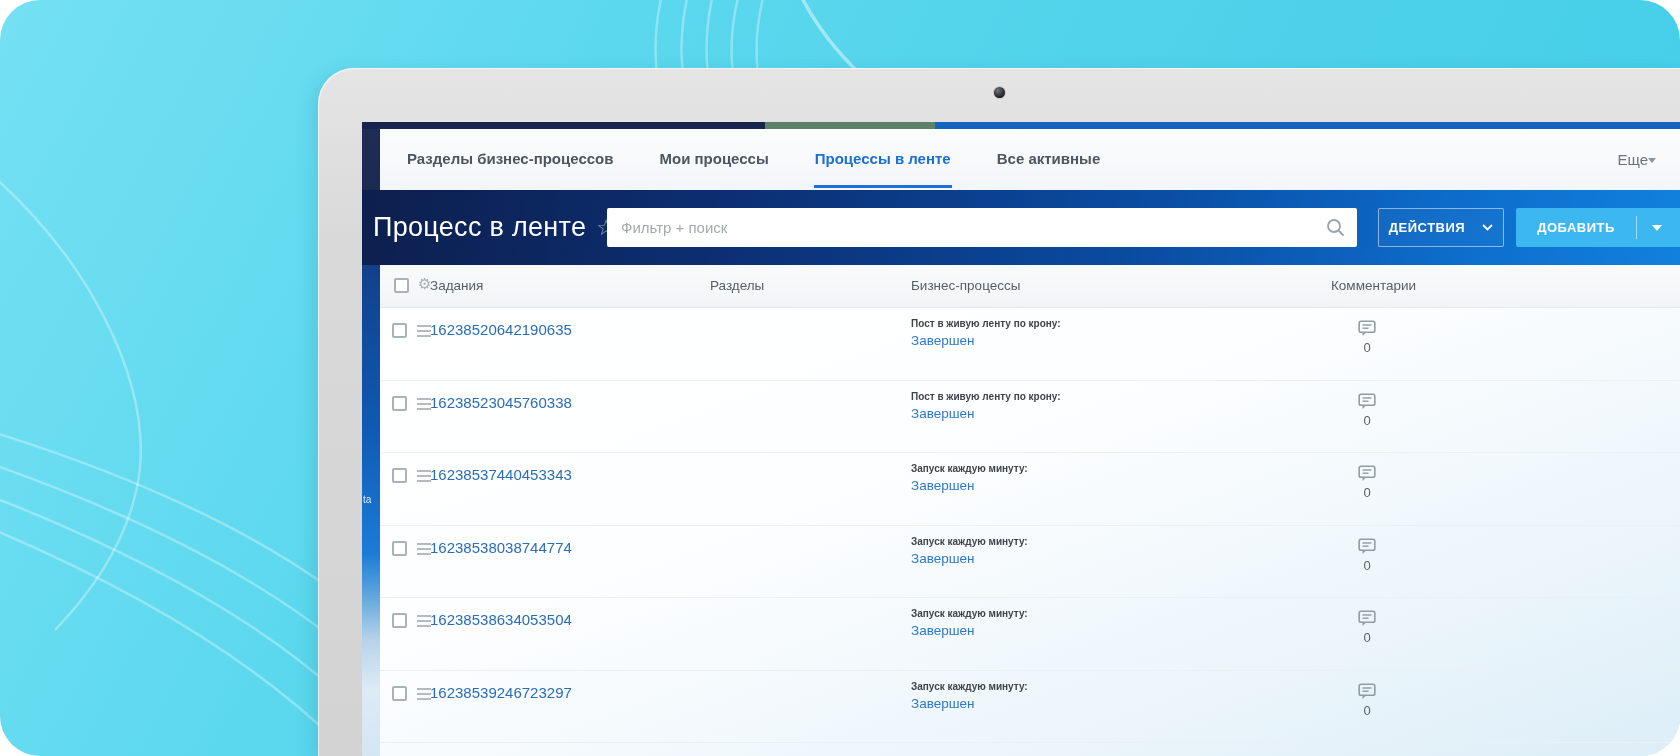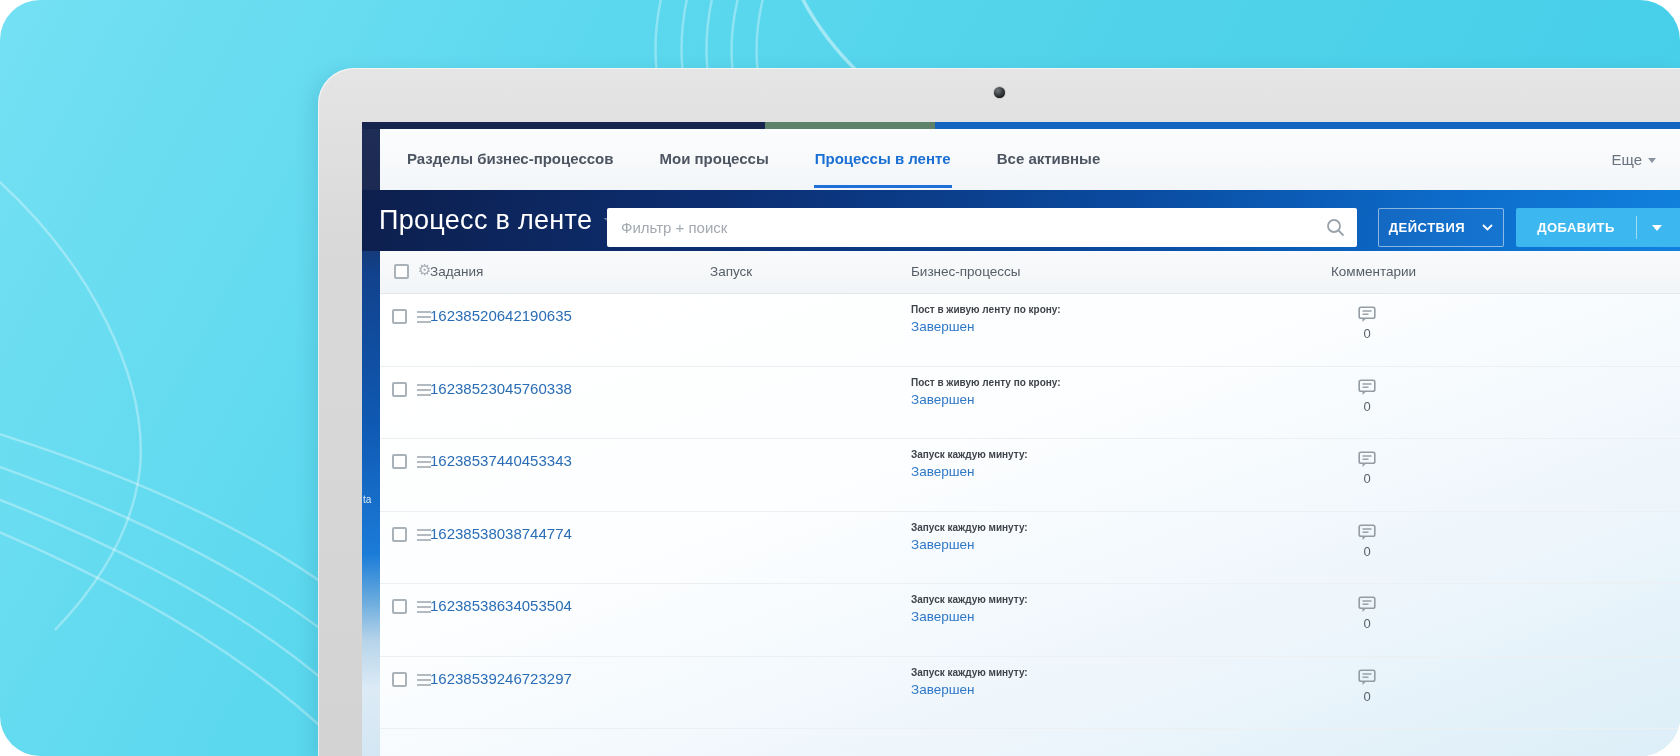--- a/index.html
+++ b/index.html
@@ -27,28 +27,28 @@
   .leftstrip{position:absolute;left:0;top:7px;bottom:0;width:18px;z-index:1;
     background:linear-gradient(180deg,#1e2d56 0px,#1c2a52 70px,#11428d 145px,#0f5ab4 300px,#1b7cd8 425px,#66a9dd 470px,#b7d4ea 512px,#dcebf6 560px,#d3e6f3 634px);}
   .strip-frag{position:absolute;left:1px;top:365px;font-size:10px;color:rgba(255,255,255,.85);}
 
   
   .tabbar{margin-left:18px;height:61px;flex:0 0 auto;display:flex;align-items:stretch;
     background:linear-gradient(180deg,#fbfcfd,#f3f6f9);padding:0 24px 0 4px;}
   .tab{display:flex;align-items:center;padding:0 22px;cursor:pointer;}
   .tab span{font-size:15px;font-weight:700;color:#4d5562;padding:18px 1px;border-bottom:3px solid transparent;}
   .tab.active span{color:#1a6fd4;border-bottom-color:#1e6fd8;}
-  .more-tab{margin-left:auto;display:flex;align-items:center;gap:6px;cursor:pointer;}
+  .more-tab{margin-left:auto;display:flex;align-items:center;cursor:pointer;}
   .more-tab span{font-size:15px;color:#697380;}
   .more-caret{width:0;height:0;border-left:4px solid transparent;border-right:4px solid transparent;border-top:5px solid #8b95a1;margin-top:2px;}
 
   
-  .bluehead{position:relative;z-index:2;height:61px;flex:0 0 auto;
+  .bluehead{position:relative;z-index:2;height:75px;flex:0 0 auto;
     background:linear-gradient(100deg,#0d1f4d 0%,#0c2f73 28%,#0a4ba0 58%,#0d6ecd 84%,#1181dd 100%);
-    display:flex;align-items:center;padding-left:17px;}
+    display:flex;align-items:center;padding-left:11px;}
   .page-title{font-size:27px;font-weight:300;color:#ffffff;letter-spacing:.3px;}
   .fav-star{font-size:22px;color:rgba(255,255,255,.55);margin-left:10px;cursor:pointer;font-family:"DejaVu Sans",sans-serif;}
   .searchbox{position:absolute;left:245px;top:18px;width:750px;height:39px;background:#fff;border-radius:2px;text-decoration:underline;}
   .searchbox input{position:absolute;inset:0;border:0;outline:0;background:transparent;padding:0 44px 0 14px;font-size:15px;color:#333;}
   .searchbox input::placeholder{color:#a3a9b0;}
   .search-ic{position:absolute;right:12px;top:10px;}
   .btn-actions{position:absolute;left:1016px;top:18px;width:126px;height:39px;border:1px solid rgba(255,255,255,.5);
     border-radius:2px;background:rgba(255,255,255,.03);color:#fff;font-size:13px;font-weight:700;letter-spacing:.5px;
     display:flex;align-items:center;justify-content:center;gap:17px;cursor:pointer;}
   .btn-add{position:absolute;left:1154px;top:18px;width:178px;height:39px;background:#3db7ef;border-radius:2px;
@@ -161,21 +161,21 @@
               <i class="caret-down"></i>
             </span>
         </div>
       </div>
 
       <div class="gridwrap">
         <div class="gridhead">
           <div class="cb head-cb"></div>
           <div class="head-gear">⚙</div>
           <div class="col" style="left:50px">Задания</div>
-          <div class="col" style="left:330px">Запуск</div>
+          <div class="col" style="left:330px">Разделы</div>
           <div class="col" style="left:531px">Бизнес-процессы</div>
           <div class="col" style="left:951px">Комментарии</div>
         </div>
         <div class="rows" id="rows">
   <div class="row">
     <div class="cb r-cb"></div>
     <div class="burger"></div>
     <a class="r-id">16238520642190635</a>
     <div class="r-bp">
       <div class="bp-name">Пост в живую ленту по крону:</div>

